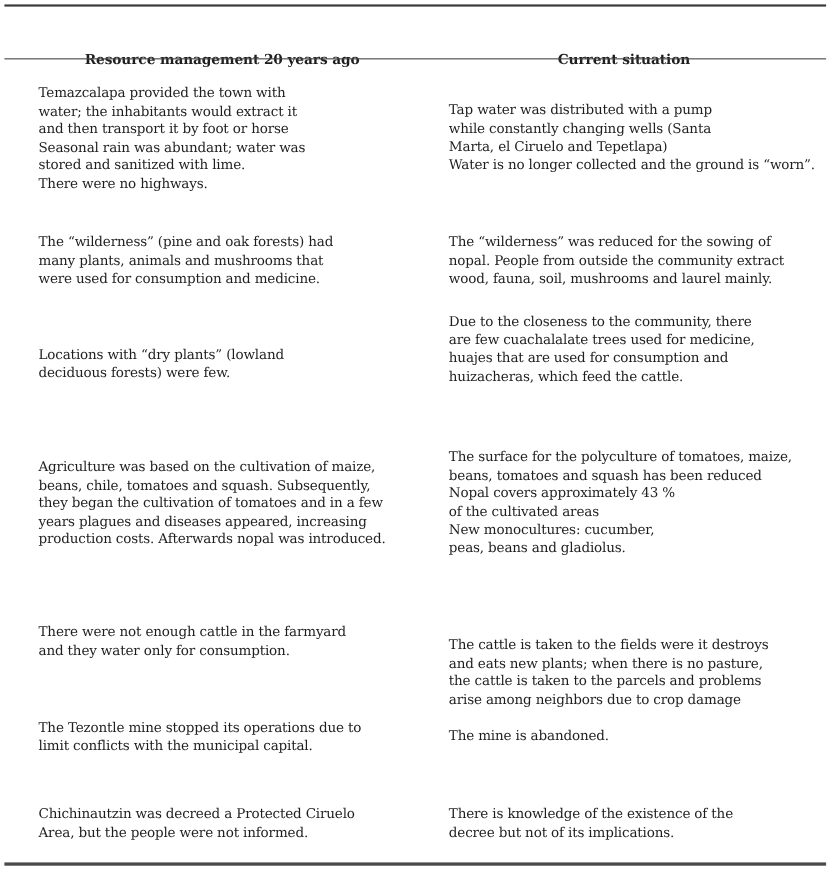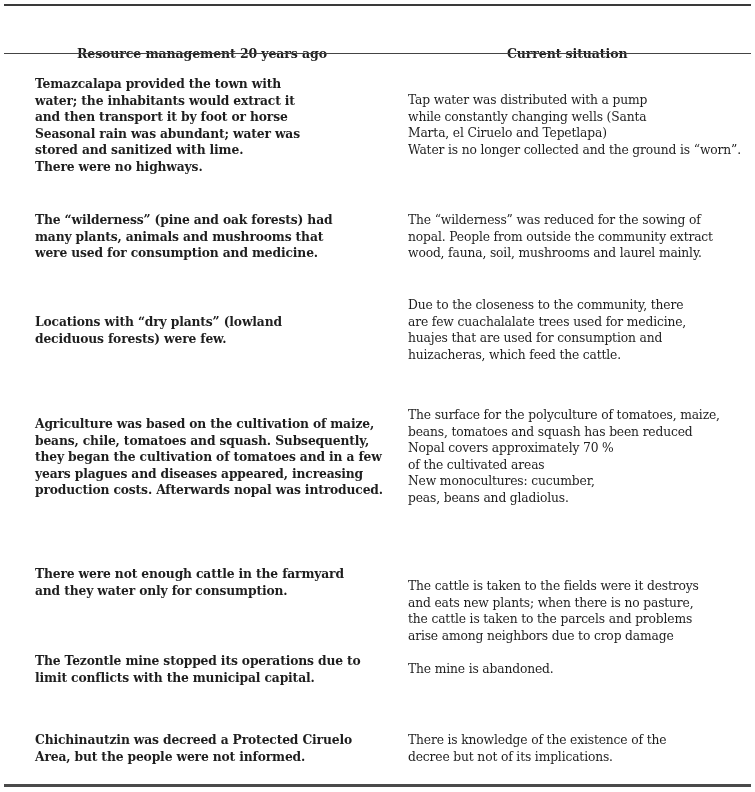--- a/index.html
+++ b/index.html
@@ -15,21 +15,21 @@
     .hdr {
       position: absolute; top: 22px; font-size: 12.5px; font-weight: bold;
       white-space: nowrap; letter-spacing: -0.1px; margin-top: 24px;
     }
     .hdr.left { left: 77px; }
     .hdr.right { left: 507px; }
     .cell {
       position: absolute; font-size: 12.3px; line-height: 16.5px;
       white-space: pre; letter-spacing: -0.15px;
     }
-    .cell.l { left: 35px; font-weight: bold; }
+    .cell.l { left: 35px; }
     .cell.r { left: 408px; }
   </style>
 </head>
 <body>
 
 <div>
   <div class="rule top"></div>
   <div class="hdr left">Resource management 20 years ago</div>
   <div class="hdr right">Current situation</div>
   <div class="rule mid"></div>
@@ -47,33 +47,33 @@
 
   <div class="cell l" style="top:212px">The “wilderness” (pine and oak forests) had
 many plants, animals and mushrooms that
 were used for consumption and medicine.</div>
   <div class="cell r" style="top:212px">The “wilderness” was reduced for the sowing of
 nopal. People from outside the community extract
 wood, fauna, soil, mushrooms and laurel mainly.</div>
 
   <div class="cell l" style="top:314px">Locations with “dry plants” (lowland
 deciduous forests) were few.</div>
-  <div class="cell r" style="top:297px">Due to the closeness to the community, there
+  <div class="cell r" style="top:284px">Due to the closeness to the community, there
 are few cuachalalate trees used for medicine,
 huajes that are used for consumption and
 huizacheras, which feed the cattle.</div>
 
   <div class="cell l" style="top:416px">Agriculture was based on the cultivation of maize,
 beans, chile, tomatoes and squash. Subsequently,
 they began the cultivation of tomatoes and in a few
 years plagues and diseases appeared, increasing
 production costs. Afterwards nopal was introduced.</div>
   <div class="cell r" style="top:407px">The surface for the polyculture of tomatoes, maize,
 beans, tomatoes and squash has been reduced
-Nopal covers approximately 70 %
+Nopal covers approximately 43 %
 of the cultivated areas
 New monocultures: cucumber,
 peas, beans and gladiolus.</div>
 
   <div class="cell l" style="top:566px">There were not enough cattle in the farmyard
 and they water only for consumption.</div>
   <div class="cell r" style="top:578px">The cattle is taken to the fields were it destroys
 and eats new plants; when there is no pasture,
 the cattle is taken to the parcels and problems
 arise among neighbors due to crop damage</div>

